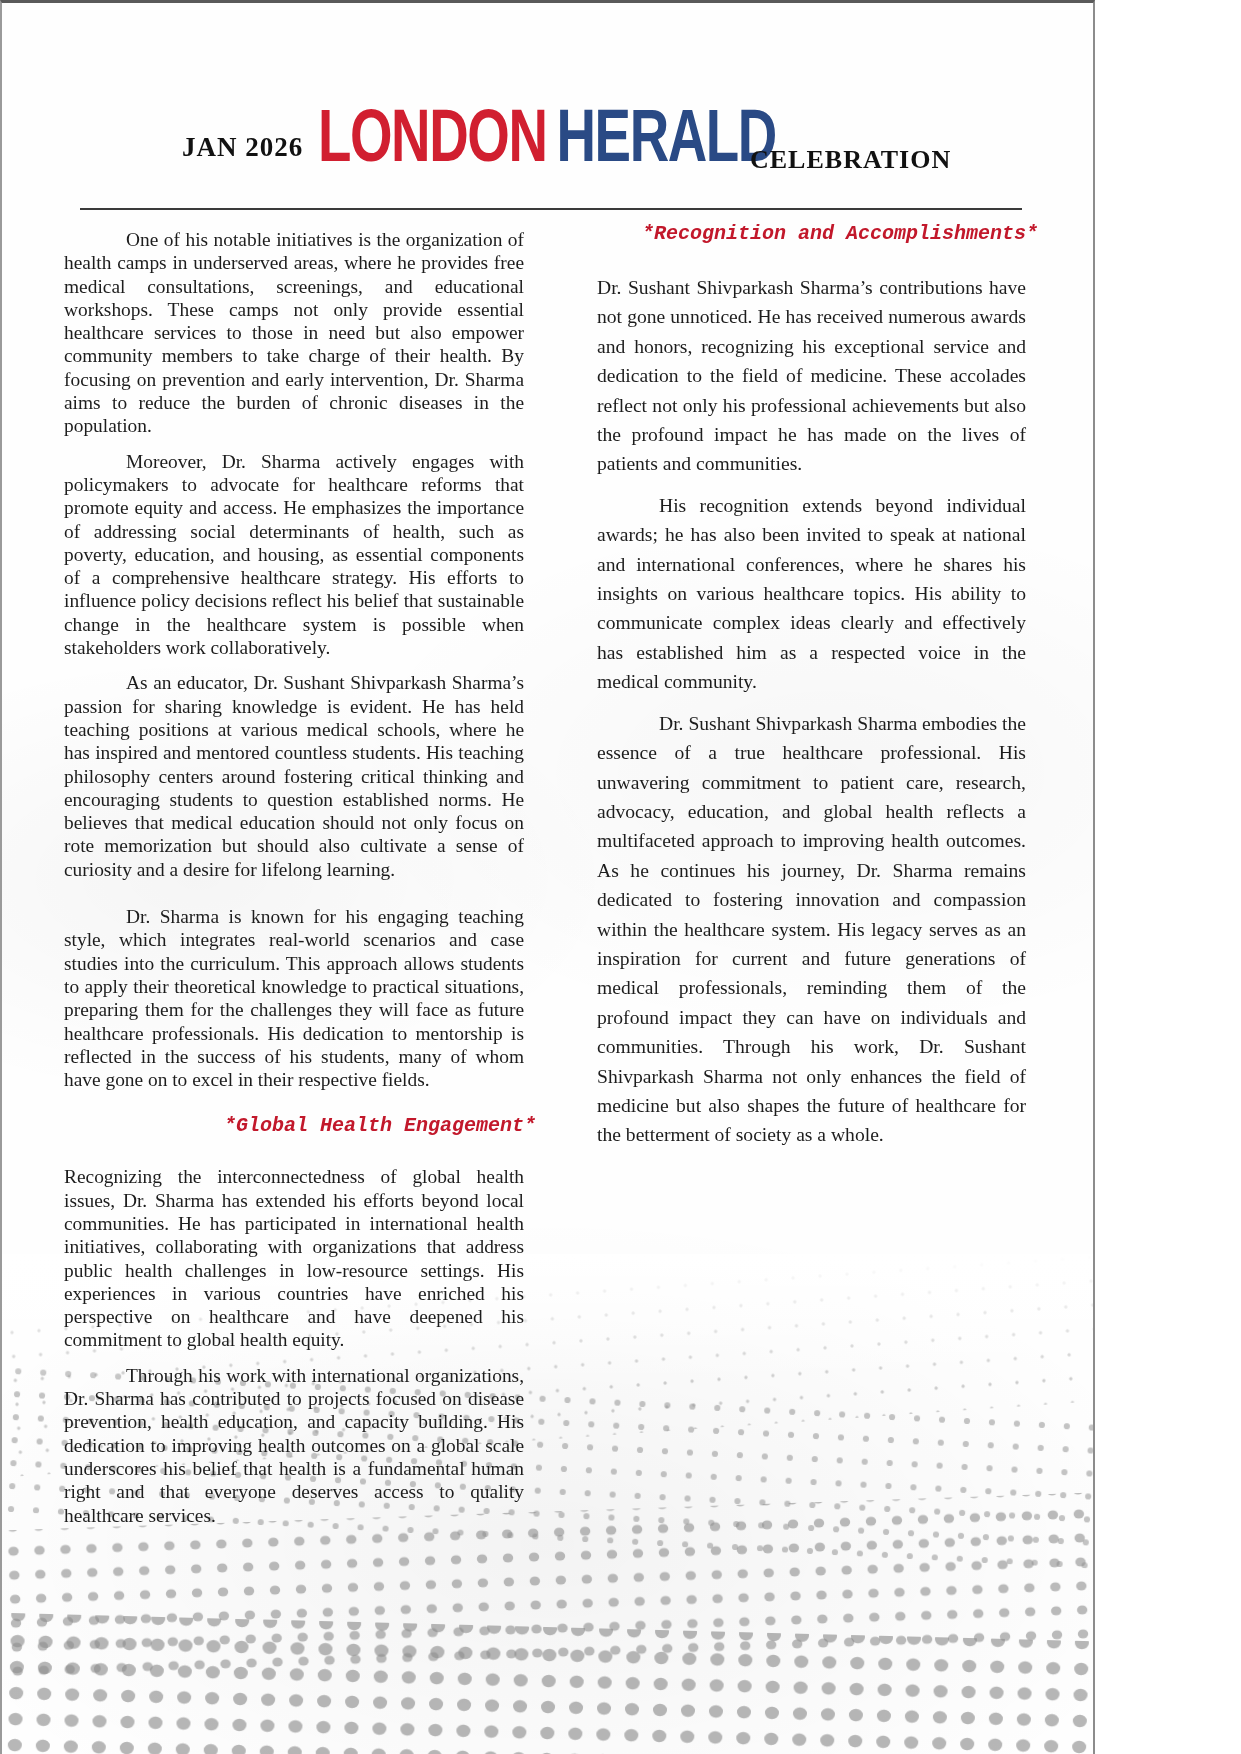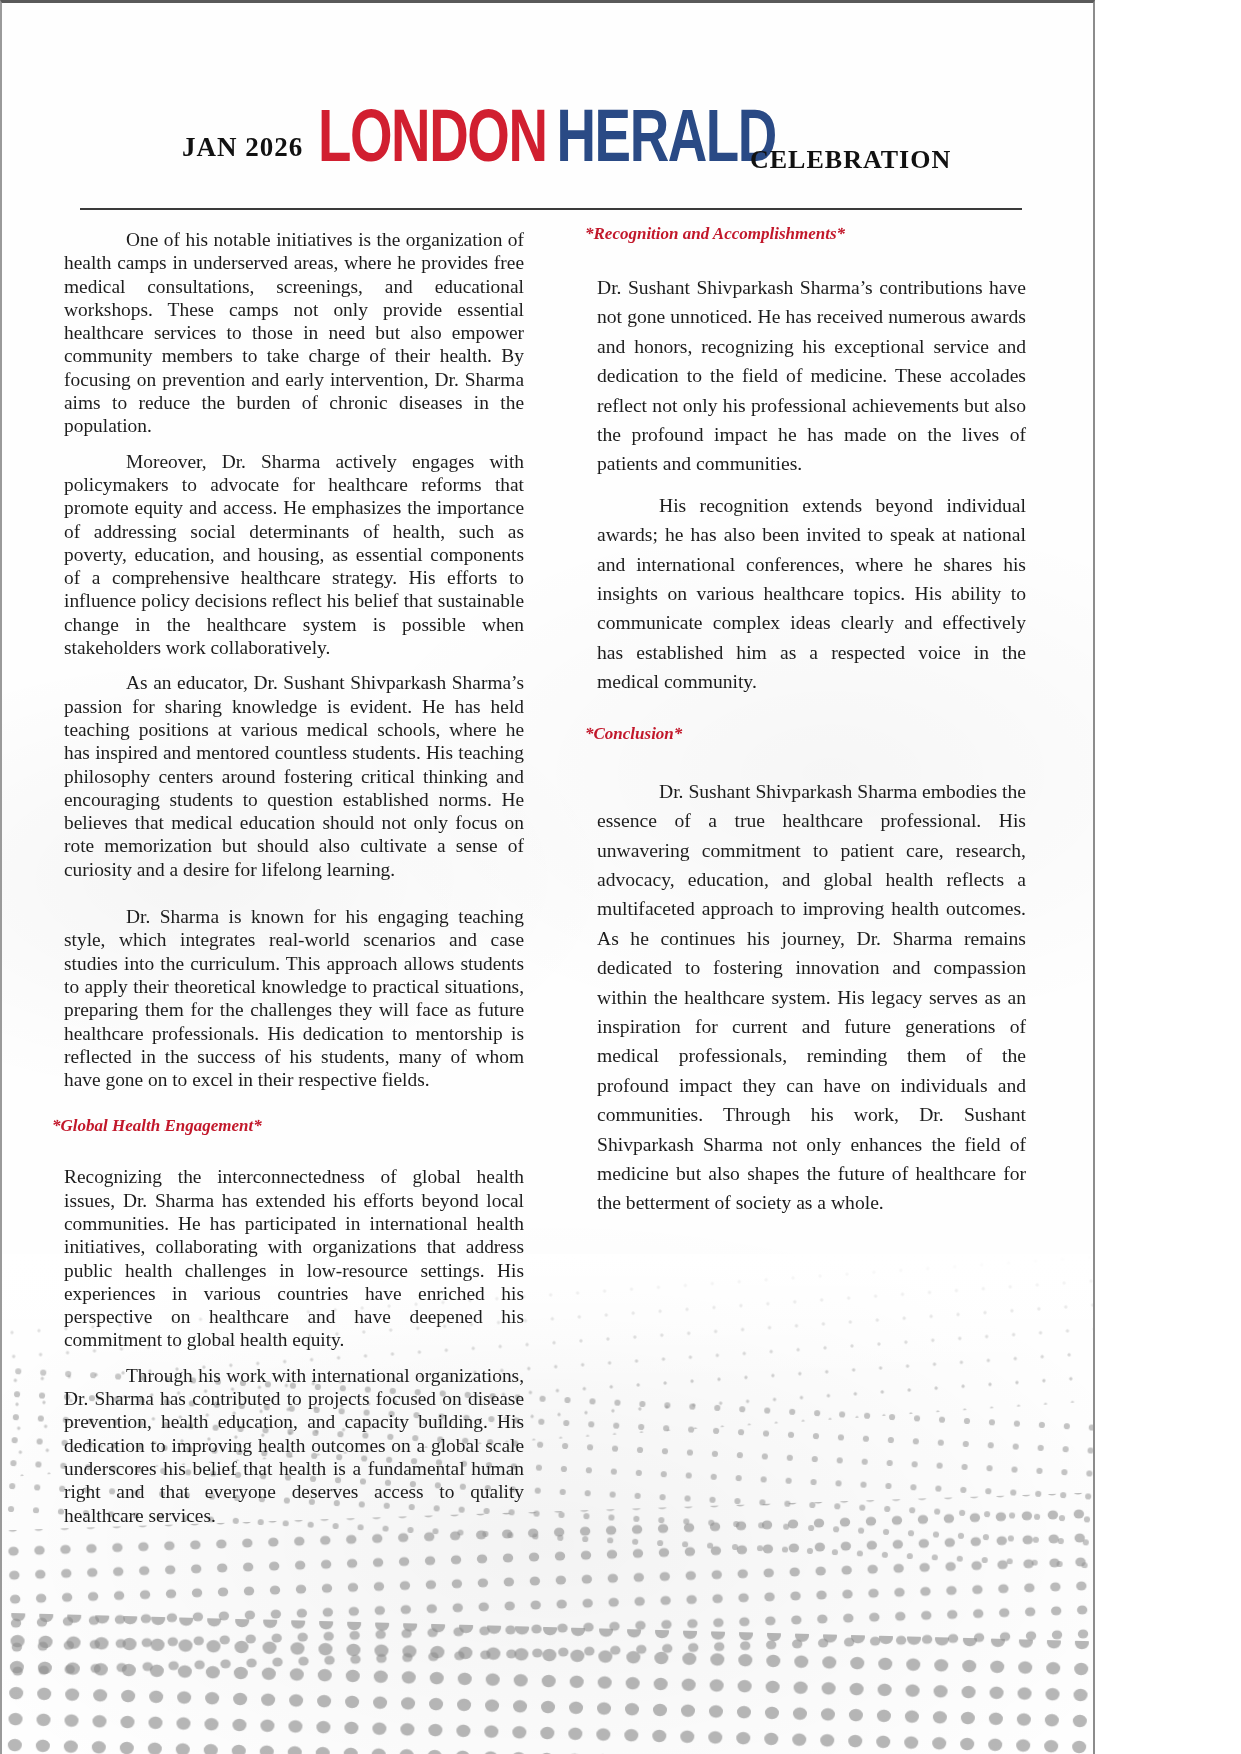--- a/index.html
+++ b/index.html
@@ -54,24 +54,24 @@
   }
 
   
   .col{position:absolute;z-index:2;color:#1d1d1d;text-align:justify;}
   .col p{margin:12px;}
   .col-left{left:50px;top:213px;width:484px;font-size:19.4px;line-height:23.3px;}
   .col-right{left:583px;top:210px;width:453px;font-size:19.6px;line-height:29.4px;}
   .indent{text-indent:62px;}
   .gap-before{margin-top:24px !important;}
   .section-heading{
-    font-family:Liberation Serif, serif;
+    font-family:Liberation Mono, monospace;
     font-weight:bold;font-style:italic;
     color:var(--heading-red,#c2182b);
-    text-align:left;font-size:17px;line-height:26px;
+    text-align:right;font-size:20px;line-height:26px;
     margin:24px 0;
   }
   .col-left .heading-2{margin:22px 0 26px;}
   .col-right .heading-1{margin:8px 0 26px;}
   .col-right .heading-2{margin:24px 0 30px;}
 
   
   .halftone{
     position:absolute;left:0;bottom:0;width:1241px;height:500px;
     z-index:1;pointer-events:none;
@@ -125,17 +125,16 @@
     <p class="indent gap-before">Dr. Sharma is known for his engaging teaching style, which integrates real-world scenarios and case studies into the curriculum. This approach allows students to apply their theoretical knowledge to practical situations, preparing them for the challenges they will face as future healthcare professionals. His dedication to mentorship is reflected in the success of his students, many of whom have gone on to excel in their respective fields.</p>
     <div class="section-heading heading-2">*Global Health Engagement*</div>
     <p>Recognizing the interconnectedness of global health issues, Dr. Sharma has extended his efforts beyond local communities. He has participated in international health initiatives, collaborating with organizations that address public health challenges in low-resource settings. His experiences in various countries have enriched his perspective on healthcare and have deepened his commitment to global health equity.</p>
     <p class="indent">Through his work with international organizations, Dr. Sharma has contributed to projects focused on disease prevention, health education, and capacity building. His dedication to improving health outcomes on a global scale underscores his belief that health is a fundamental human right and that everyone deserves access to quality healthcare services.</p>
   </div>
 
   <div class="col col-right">
     <div class="section-heading heading-1">*Recognition and Accomplishments*</div>
     <p>Dr. Sushant Shivparkash Sharma’s contributions have not gone unnoticed. He has received numerous awards and honors, recognizing his exceptional service and dedication to the field of medicine. These accolades reflect not only his professional achievements but also the profound impact he has made on the lives of patients and communities.</p>
     <p class="indent">His recognition extends beyond individual awards; he has also been invited to speak at national and international conferences, where he shares his insights on various healthcare topics. His ability to communicate complex ideas clearly and effectively has established him as a respected voice in the medical community.</p>
-    <div class="section-heading heading-2">*Conclusion*</div>
     <p class="indent">Dr. Sushant Shivparkash Sharma embodies the essence of a true healthcare professional. His unwavering commitment to patient care, research, advocacy, education, and global health reflects a multifaceted approach to improving health outcomes. As he continues his journey, Dr. Sharma remains dedicated to fostering innovation and compassion within the healthcare system. His legacy serves as an inspiration for current and future generations of medical professionals, reminding them of the profound impact they can have on individuals and communities. Through his work, Dr. Sushant Shivparkash Sharma not only enhances the field of medicine but also shapes the future of healthcare for the betterment of society as a whole.</p>
   </div>
 
 </div>
 
 </body></html>

